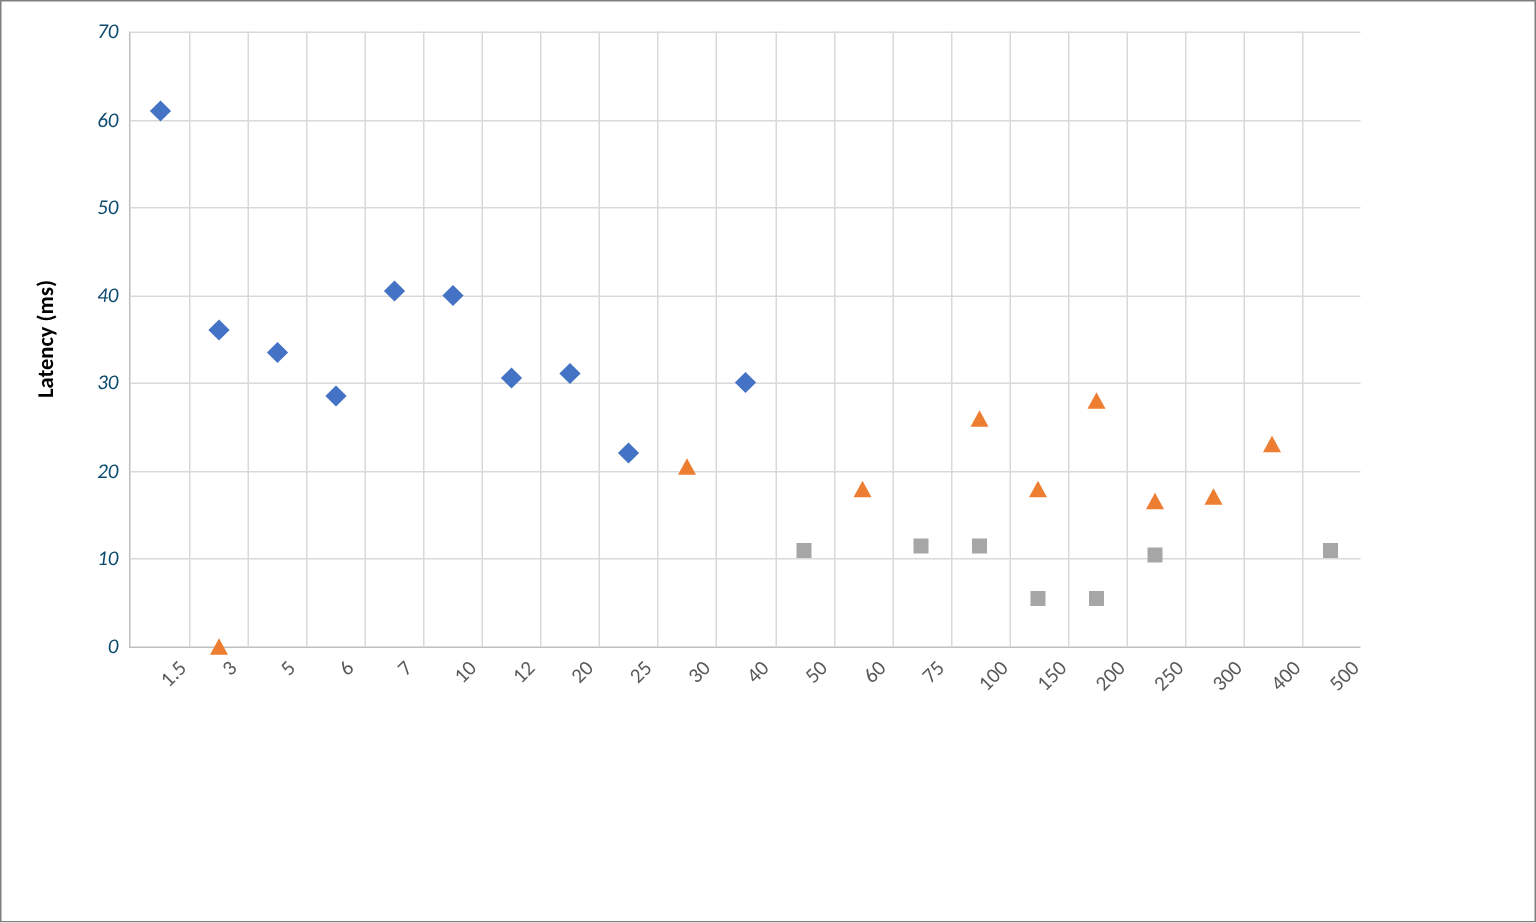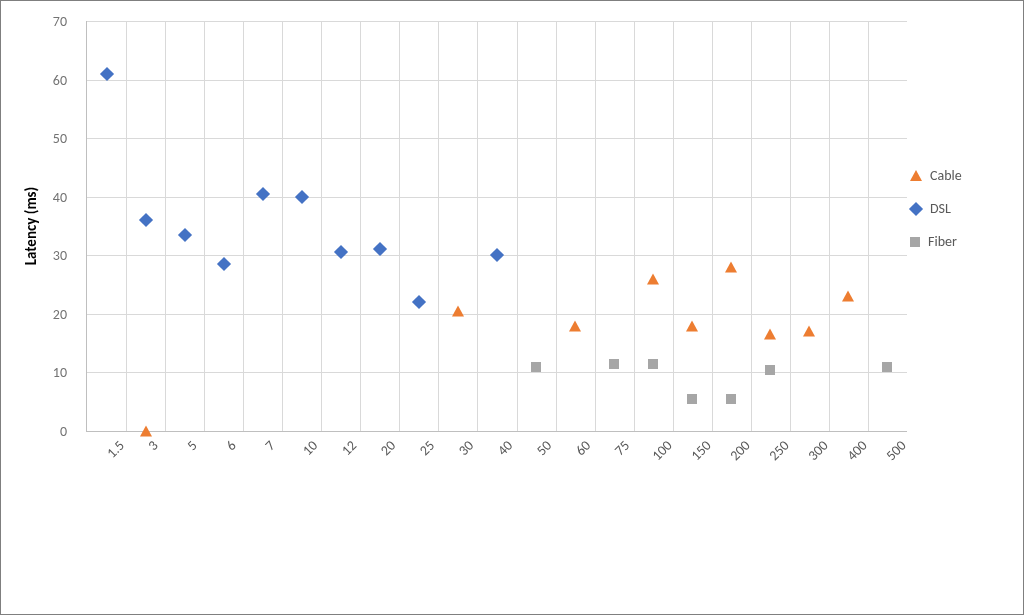--- a/index.html
+++ b/index.html
@@ -35,25 +35,26 @@
   }
   .gridline-v {
     position: absolute;
     top: 0;
     height: 100%;
     border-left: 1px solid #d9d9d9;
   }
   .ytick {
     position: absolute;
     right: 100%;
-    margin-right: 20px;
+    margin-right: 8px;
     transform: translateY(-50%);
     font-size: 14px;
-    color: #737373;
-    white-space: nowrap;
+    color: #0c4a6e;
+    white-space: nowrap;
+    font-style: italic;
   }
   .xtick {
     position: absolute;
     top: 100%;
     margin-top: 6px;
     transform: translateX(-50%) rotate(-45deg);
     transform-origin: top right;
     font-size: 14px;
     color: #595959;
     white-space: nowrap;
@@ -209,28 +210,14 @@
       <div class="marker dia" style="left: 410px; top: 234.286px; transform: translate(-50%, -50%) rotate(45deg);"></div>
       <div class="marker sq" style="left: 449.048px; top: 345.571px;"></div>
       <div class="marker sq" style="left: 527.143px; top: 342.643px;"></div>
       <div class="marker sq" style="left: 566.19px; top: 342.643px;"></div>
       <div class="marker sq" style="left: 605.238px; top: 377.786px;"></div>
       <div class="marker sq" style="left: 644.286px; top: 377.786px;"></div>
       <div class="marker sq" style="left: 683.333px; top: 348.5px;"></div>
       <div class="marker sq" style="left: 800.476px; top: 345.571px;"></div>
     </div>
 
-  <div class="legend">
-    <div class="legend-row">
-      <div class="tri"></div>
-      <span>Cable</span>
-    </div>
-    <div class="legend-row">
-      <div class="dia"></div>
-      <span>DSL</span>
-    </div>
-    <div class="legend-row">
-      <div class="sq"></div>
-      <span>Fiber</span>
-    </div>
-  </div>
 
 </div>
 
 </body></html>

